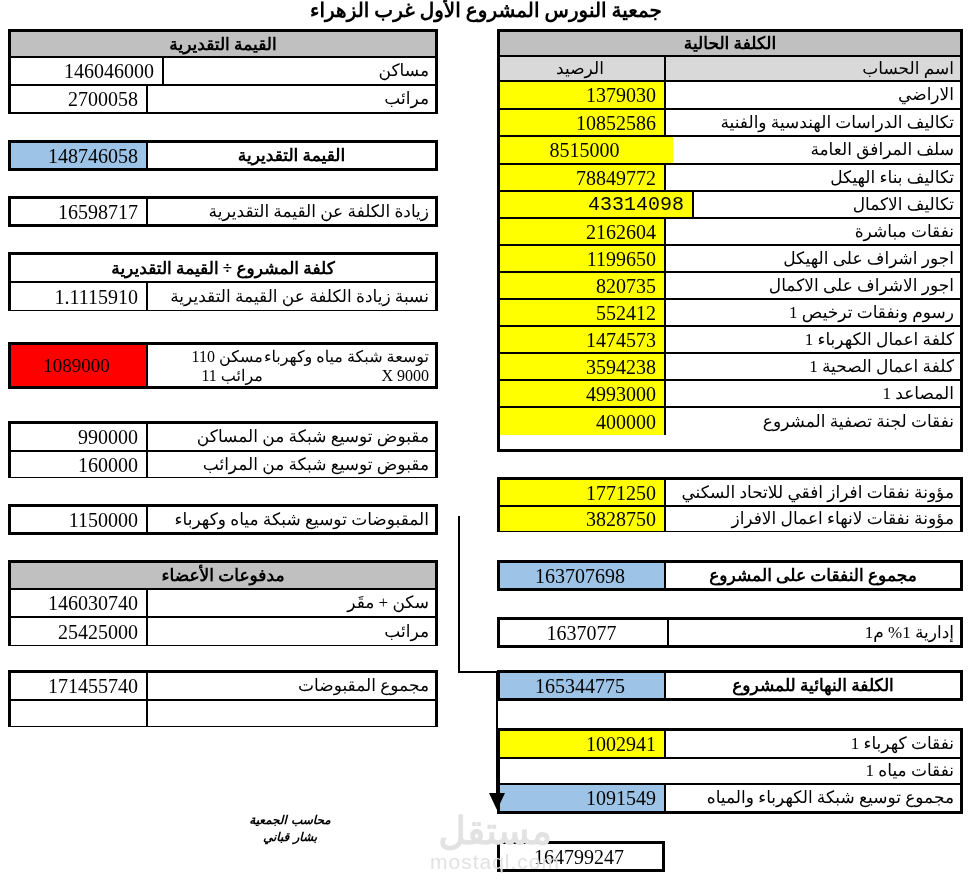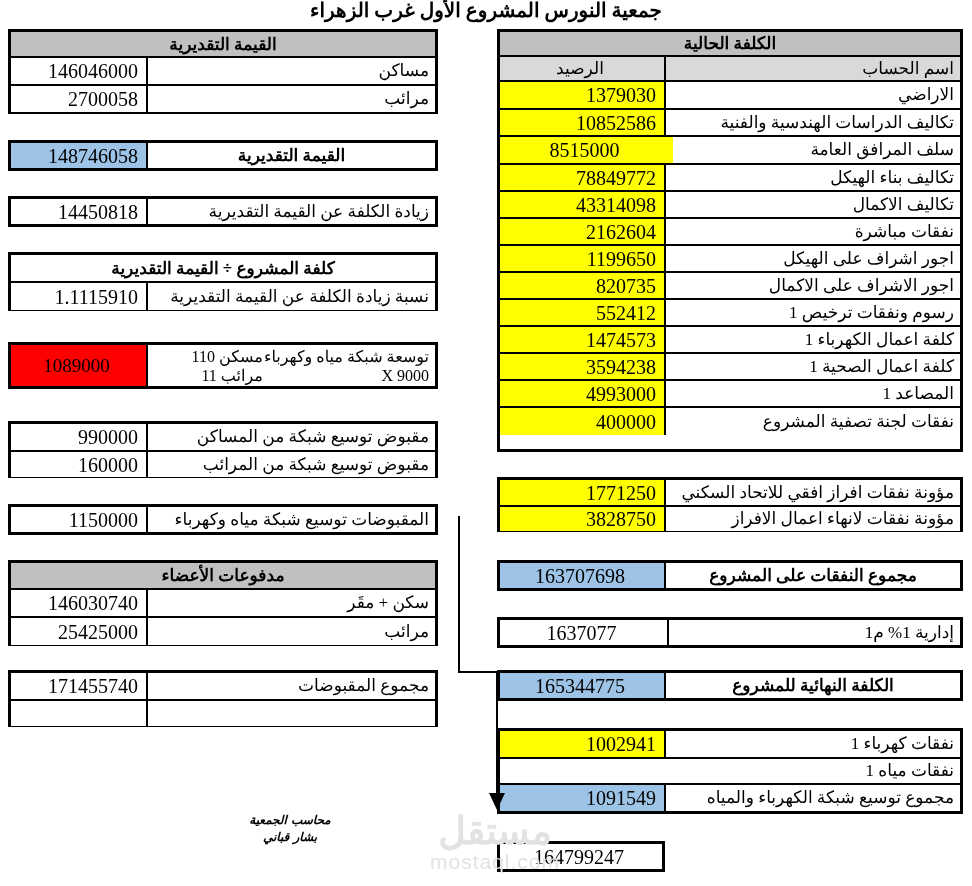--- a/index.html
+++ b/index.html
@@ -126,39 +126,39 @@
 </style>
 </head>
 <body>
 
 <div id="doc-title">جمعية النورس المشروع الأول غرب الزهراء</div>
 
 <div class="tbl" style="left:8px; top:29px; width:430px; height:85px;">
   <div class="band f-grey" style="height:26px;">القيمة التقديرية</div>
   <div class="row" style="height:28px;">
     <div class="c-label">مساكن</div>
-    <div class="c-val" style="width:137px;">146046000</div>
+    <div class="c-val" style="width:153px;">146046000</div>
   </div>
   <div class="row" style="height:26px;">
     <div class="c-label">مرائب</div>
     <div class="c-val" style="width:137px;">2700058</div>
   </div>
 </div>
 
 <div class="tbl" style="left:8px; top:140px; width:430px; height:31px;">
   <div class="row" style="height:100%; border-bottom:none;">
     <div class="c-label center bold">القيمة التقديرية</div>
     <div class="c-val f-blue" style="width:137px;">148746058</div>
   </div>
 </div>
 
 <div class="tbl" style="left:8px; top:196px; width:430px; height:31px;">
   <div class="row" style="height:100%; border-bottom:none;">
     <div class="c-label">زيادة الكلفة عن القيمة التقديرية</div>
-    <div class="c-val" style="width:137px;">14450818</div>
+    <div class="c-val" style="width:137px;">16598717</div>
   </div>
 </div>
 
 <div class="tbl" style="left:8px; top:252px; width:430px; height:59px;">
   <div class="band" style="height:28px; background:#fff;">كلفة المشروع ÷ القيمة التقديرية</div>
   <div class="row" style="height:27px; border-bottom:none;">
     <div class="c-label">نسبة زيادة الكلفة عن القيمة التقديرية</div>
     <div class="c-val" style="width:137px;">1.1115910</div>
   </div>
 </div>
@@ -232,21 +232,21 @@
   <div class="row" style="height:28px;">
     <div class="c-label">سلف المرافق العامة</div>
     <div class="c-val f-yellow no-div" style="width:173px; justify-content:center;">8515000</div>
   </div>
   <div class="row" style="height:27px;">
     <div class="c-label">تكاليف بناء الهيكل</div>
     <div class="c-val f-yellow" style="width:166px;">78849772</div>
   </div>
   <div class="row" style="height:27px;">
     <div class="c-label">تكاليف الاكمال</div>
-    <div class="c-val f-yellow" style="width:166px;">43314098</div>
+    <div class="c-val f-yellow" style="width:194px;font-family:Liberation Mono, monospace;">43314098</div>
   </div>
   <div class="row" style="height:27px;">
     <div class="c-label">نفقات مباشرة</div>
     <div class="c-val f-yellow" style="width:166px;">2162604</div>
   </div>
   <div class="row" style="height:27px;">
     <div class="c-label">اجور اشراف على الهيكل</div>
     <div class="c-val f-yellow" style="width:166px;">1199650</div>
   </div>
   <div class="row" style="height:27px;">

